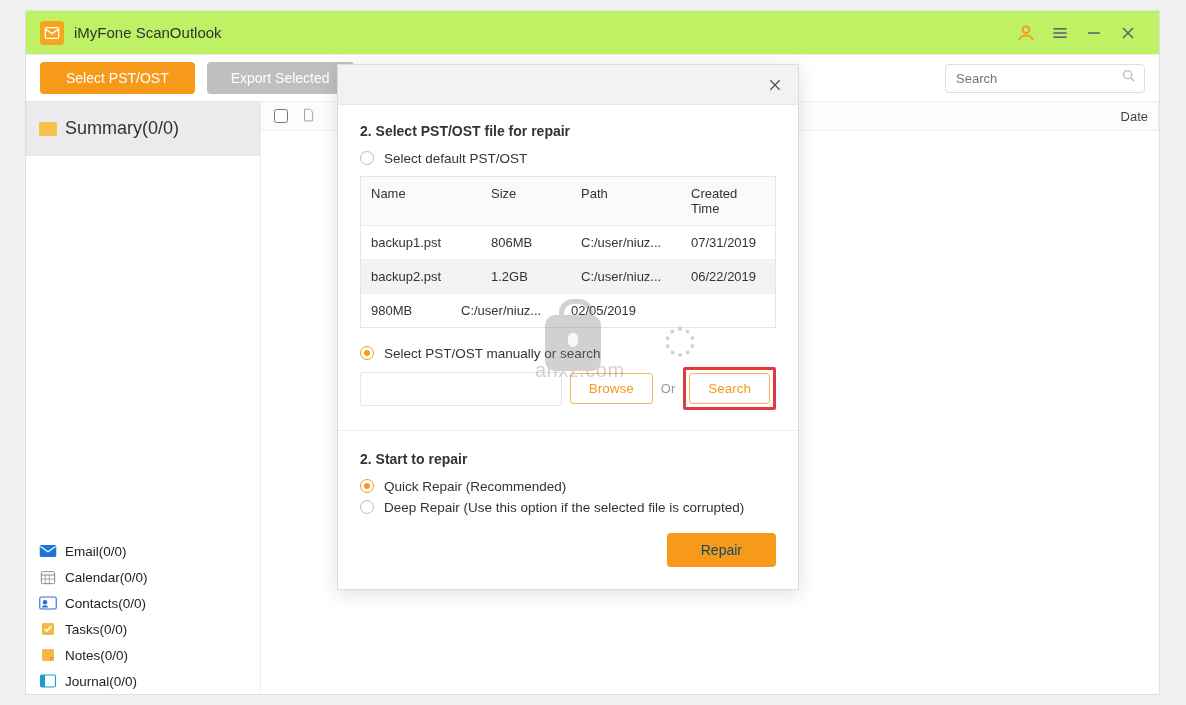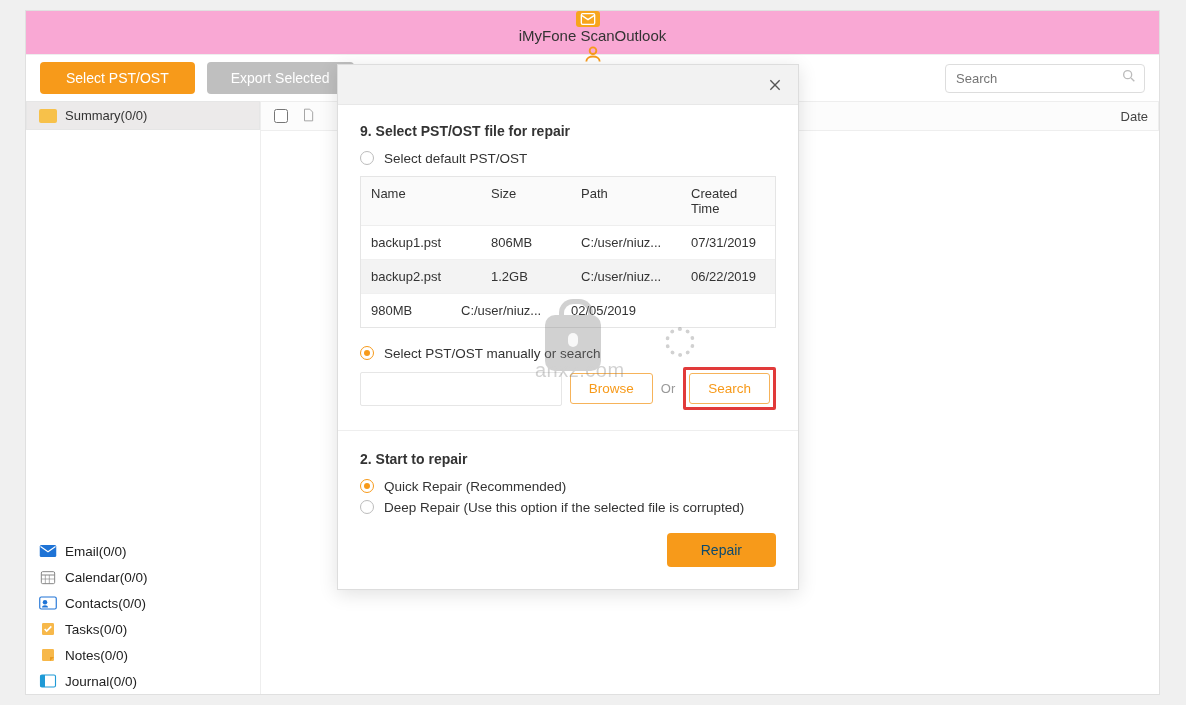--- a/index.html
+++ b/index.html
@@ -1,39 +1,39 @@
 <!DOCTYPE html>
 <html><head>
 <meta charset="utf-8">
 <style>
   * { box-sizing: border-box; margin: 0; padding: 0; font-family: "Segoe UI", Arial, sans-serif; }
   body { background: #f0f0f0; width: 1186px; height: 705px; overflow: hidden; position: relative; }
   .window { background:#fff; position:absolute; left:25px; top:10px; width:1135px; height:685px; border:1px solid #e0e0e0; }
   
-  .titlebar { height:44px; display:flex; align-items:center; padding:0 14px; background:#f9a8d4; border-bottom:1px solid #eee;flex-direction:column;}
+  .titlebar { height:44px; display:flex; align-items:center; padding:0 14px; background:#bef264; border-bottom:1px solid #eee;}
   .logo { width:24px; height:24px; background:#f7a51c; border-radius:3px; margin-right:10px; display:flex; align-items:center; justify-content:center;}
   .logo svg { width:16px; height:16px; }
   .titlebar-title { font-size:15px; color:#333; flex:0 0 auto;}
   .titlebar-spacer { flex:1; }
   .titlebar-icon { width:34px; height:34px; display:flex; align-items:center; justify-content:center; color:#666; cursor:pointer;}
   .titlebar-icon.orange { color:#f79a1a; }
   .titlebar-icon svg { width:20px; height:20px; }
   
   .toolbar { height:46px; display:flex; align-items:center; padding:0 14px; gap:12px;}
   .btn-primary { background:#f79a1a; color:#fff; border:none; border-radius:4px; padding:8px 26px; font-size:14px; cursor:pointer;}
   .btn-disabled { background:#bfbfbf; color:#fff; border:none; border-radius:4px; padding:8px 24px; font-size:14px; cursor:default;}
   .toolbar-spacer { flex:1;}
   .searchbox { position:relative; width:200px; }
   .searchbox input { width:100%; border:1px solid #ddd; border-radius:4px; padding:6px 30px 6px 10px; font-size:13px; color:#555;}
   .searchbox .sicon { position:absolute; right:8px; top:50%; transform:translateY(-50%); color:#bbb; }
   
   .content { display:flex; height:calc(100% - 90px); }
   .sidebar { width:235px; border-right:1px solid #eee; display:flex; flex-direction:column; }
   .tree { flex:0 0 auto; }
-  .tree-item { background:#eceaea; padding:6px 12px; display:flex; align-items:center; gap:8px; font-size:13px; color:#333; border:1px solid #e6e6e6;}
+  .tree-item { background:#eceaea; padding:16px 12px; display:flex; align-items:center; gap:8px; font-size:18px; color:#333; border:1px solid #e6e6e6;}
   .tree-icon { width:18px; height:14px; background:#f7c14a; border-radius:2px; }
   .sidebar-spacer { flex:1; }
   .navlist { }
   .nav-item { display:flex; align-items:center; gap:8px; padding:5px 13px; font-size:13.5px; color:#222; }
   .nav-item .nicon { width:18px; height:16px; display:flex; align-items:center; justify-content:center;}
   
   .main { flex:1; display:flex; flex-direction:column;}
   .listhead { height:30px; border:1px solid #eee; border-left:none; display:flex; align-items:center; font-size:13px; color:#444; background:#fcfcfc;}
   .lh-check { width:40px; display:flex; justify-content:center;}
   .lh-check input { width:14px; height:14px;}
@@ -224,21 +224,21 @@
 <div class="modal">
   <div class="modal-header">
     <div class="modal-close">
       <svg width="16" height="16" viewBox="0 0 24 24" stroke="currentColor" stroke-width="2">
           <line x1="5" y1="5" x2="19" y2="19"></line>
           <line x1="19" y1="5" x2="5" y2="19"></line>
         </svg>
     </div>
   </div>
   <div class="modal-body">
-    <div class="sec-title">9. Select PST/OST file for repair</div>
+    <div class="sec-title">2. Select PST/OST file for repair</div>
     <div class="radio-row">
       <span class="radio"></span>
       <span>Select default PST/OST</span>
     </div>
 
     <div class="tbl">
       <div class="tbl-head">
         <div class="c-name">Name</div>
         <div class="c-size">Size</div>
         <div class="c-path">Path</div>

